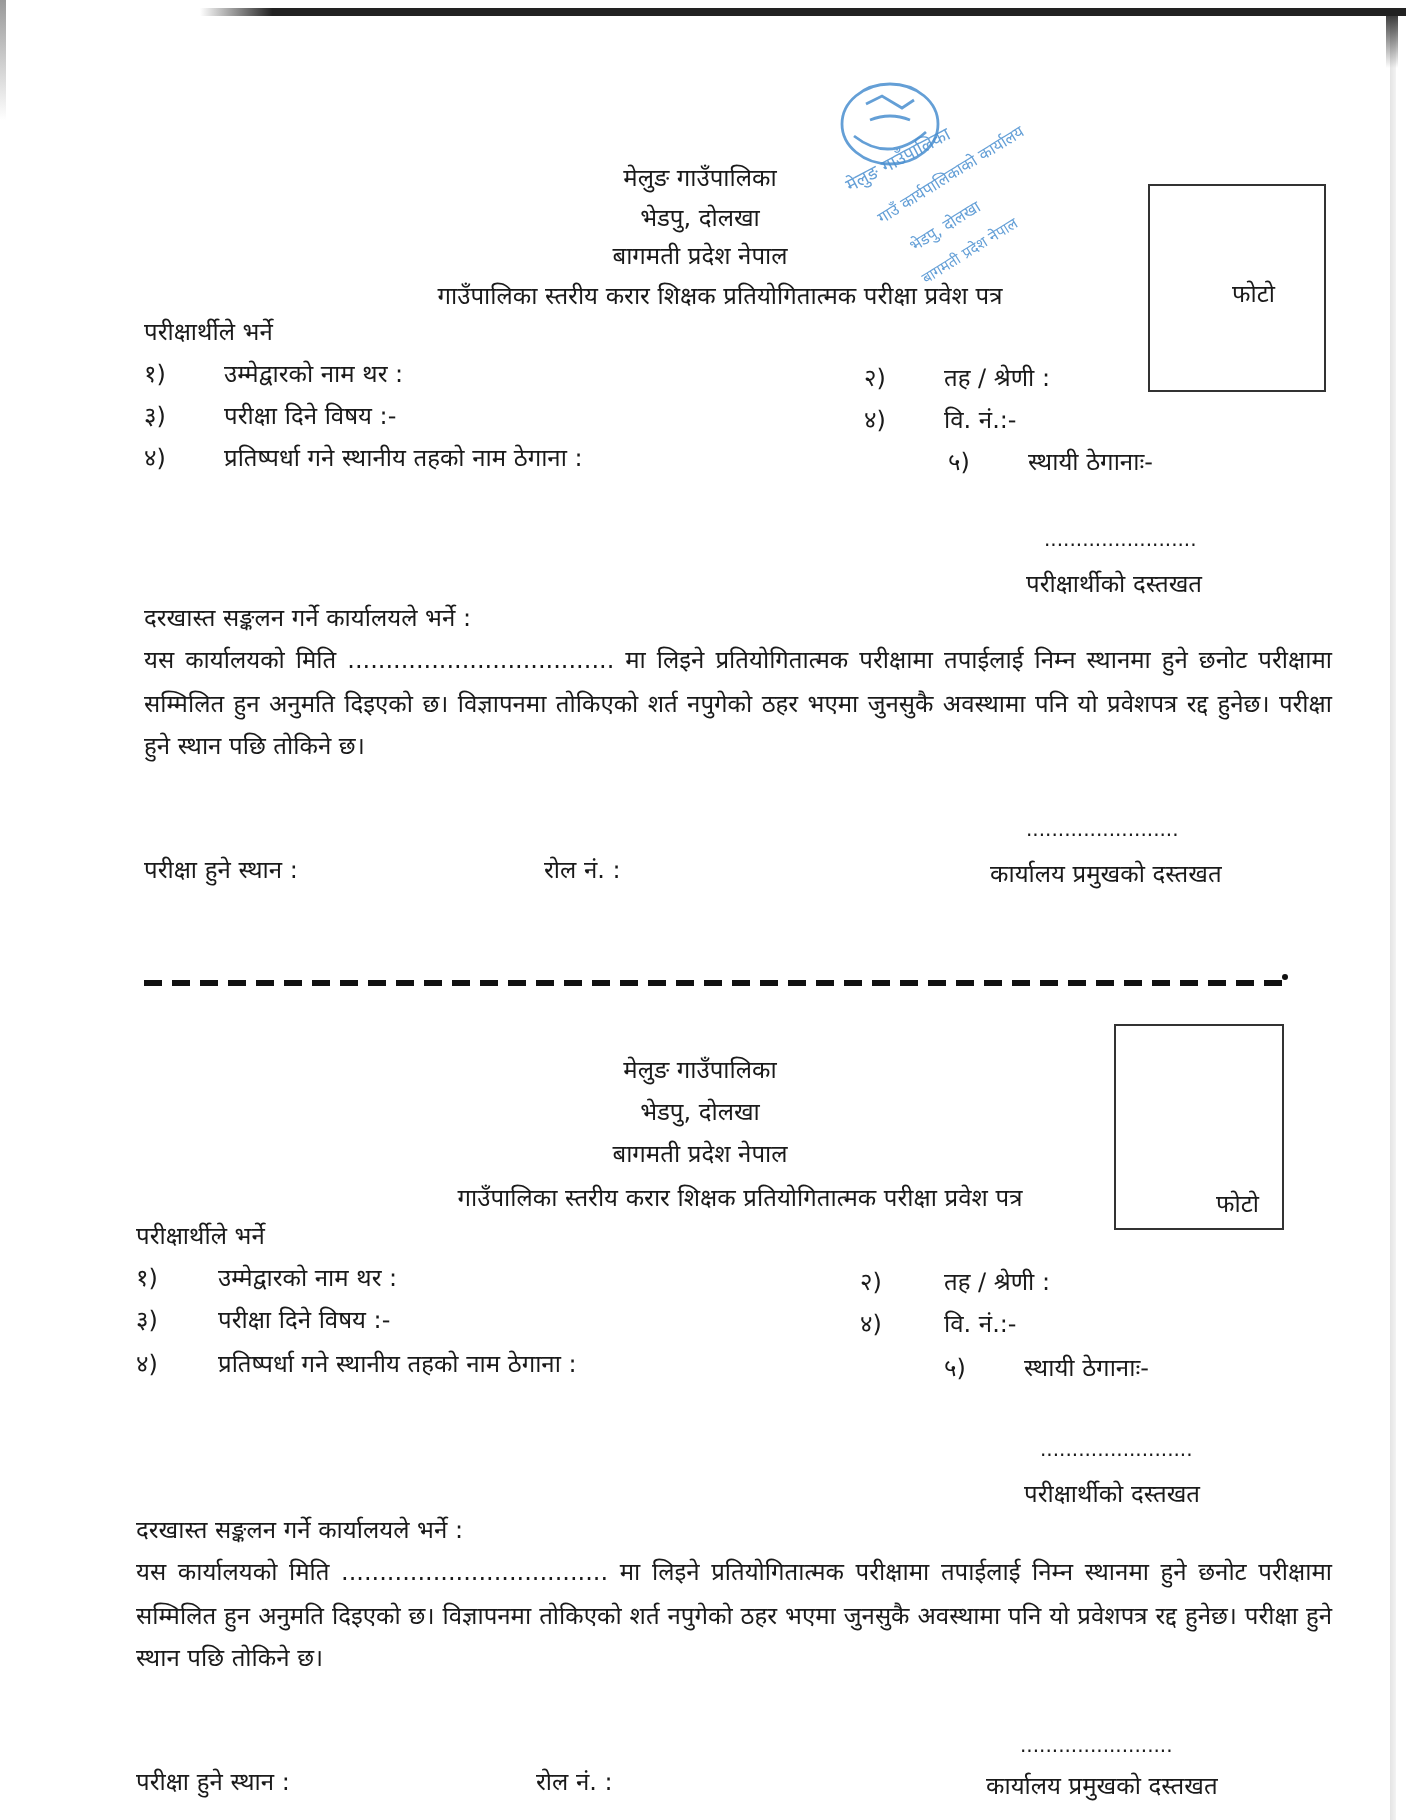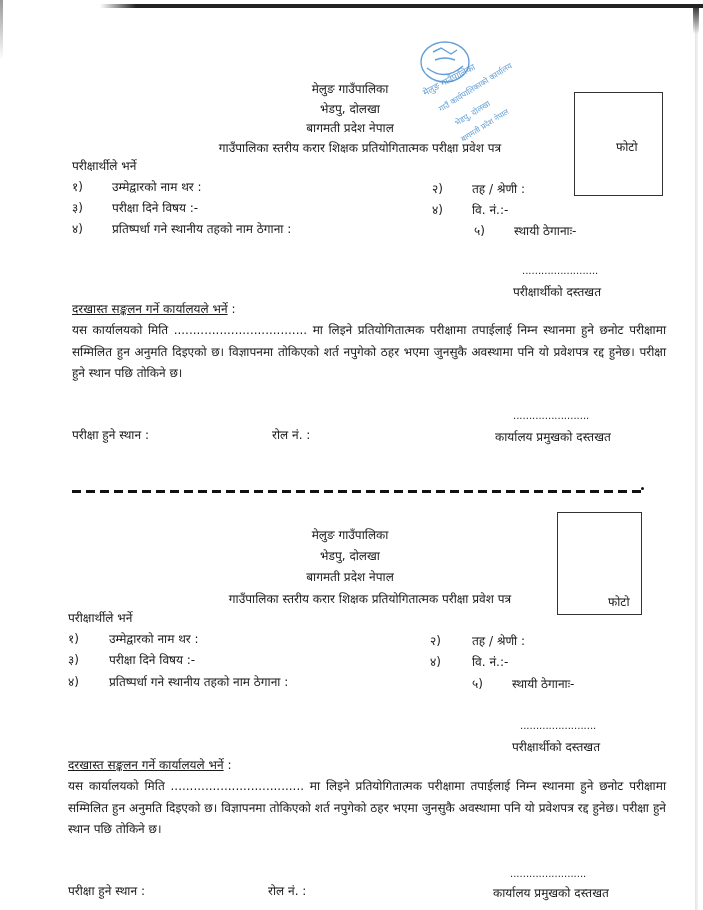--- a/index.html
+++ b/index.html
@@ -24,21 +24,21 @@
   }
   .scan-right-top {
     position:absolute; left:693px; top:4px; width:6px; height:30px;
     background:linear-gradient(to bottom, #222, rgba(0,0,0,0));
   }
   .center { text-align:center; }
   .photo-box {
     position:absolute; border:1.5px solid #333; box-sizing:border-box;
   }
   .photo-label { position:absolute; font-size:12px; }
-  .underline { text-decoration:underline; }
+  .underline { }
   .para { position:absolute; left:72px; width:594px; line-height:21.5px; text-align:justify; font-size:12px; white-space:normal; }
   .dashes {
     position:absolute; left:72px; top:490px; width:572px; height:3px;
     background:repeating-linear-gradient(to right, #111 0 9px, transparent 9px 14px);
   }
   .dots { letter-spacing:0px; font-size:10px; }
   .stamp {
     position:absolute; left:405px; top:30px; width:120px; height:118px;
   }
 </style>

